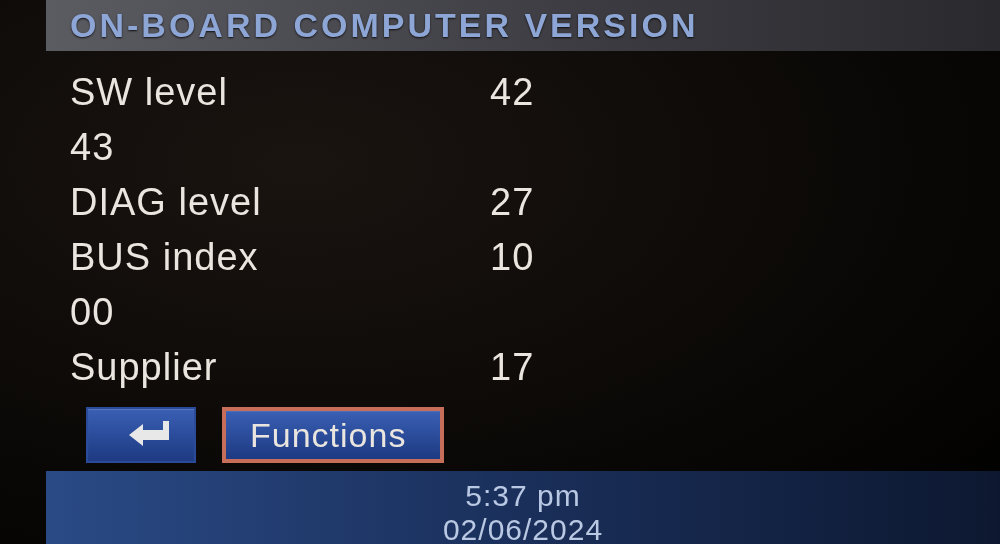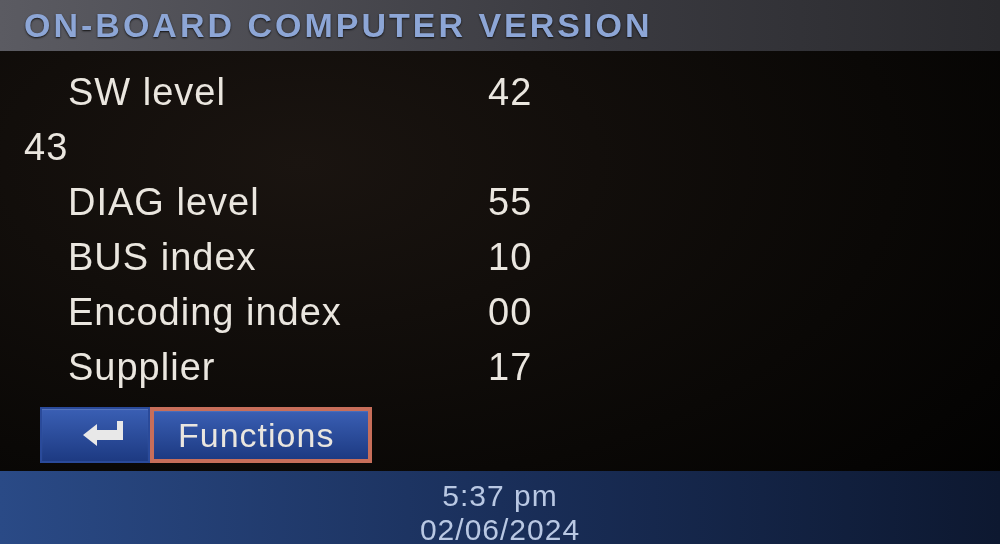--- a/index.html
+++ b/index.html
@@ -15,20 +15,21 @@
       color: #fff;
       overflow: hidden;
       position: relative;
     }
     .screen {
       width: 100%;
       height: 100%;
       background: radial-gradient(ellipse at 30% 30%, #1a1410 0%, #0a0806 60%, #000 100%);
       display: flex;
       flex-direction: column;
+      padding-left: 46px;
     }
     .header {
       background: linear-gradient(to right, #5b5b62 0%, #3a3a40 60%, #2a2a2e 100%);
       padding: 6px 24px 6px 24px;
       letter-spacing: 3px;
     }
     .header-title {
       color: #8da6d6;
       font-size: 34px;
       font-weight: bold;
@@ -44,28 +45,27 @@
     .row {
       display: flex;
       align-items: baseline;
       font-size: 38px;
       font-weight: 500;
       letter-spacing: 1px;
       color: #eae6df;
     }
     .row .label {
       width: 420px;
-      margin-left: 44px;
     }
     .row .value {
       text-align: right;
     }
     .button-bar {
       display: flex;
-      gap: 0;
+      gap: 26px;
       padding: 8px 24px 8px 40px;
       align-items: center;
     }
     .btn-back {
       background: linear-gradient(to bottom, #3a5fb4 0%, #1d3a82 100%);
       border: 2px solid #2a4a9a;
       width: 110px;
       height: 56px;
       display: flex;
       align-items: center;
@@ -116,28 +116,27 @@
   <div class="content">
     <div class="row">
       <div class="label">SW level</div>
       <div class="value">42</div>
     </div>
     <div class="row">
       <div class="value">43</div>
     </div>
     <div class="row">
       <div class="label">DIAG level</div>
-      <div class="value">55</div>
+      <div class="value">27</div>
     </div>
     <div class="row">
       <div class="label">BUS index</div>
       <div class="value">10</div>
     </div>
     <div class="row">
-      <div class="label">Encoding index</div>
       <div class="value">00</div>
     </div>
     <div class="row">
       <div class="label">Supplier</div>
       <div class="value">17</div>
     </div>
   </div>
 
   <div class="button-bar">
     <div class="btn-back">

